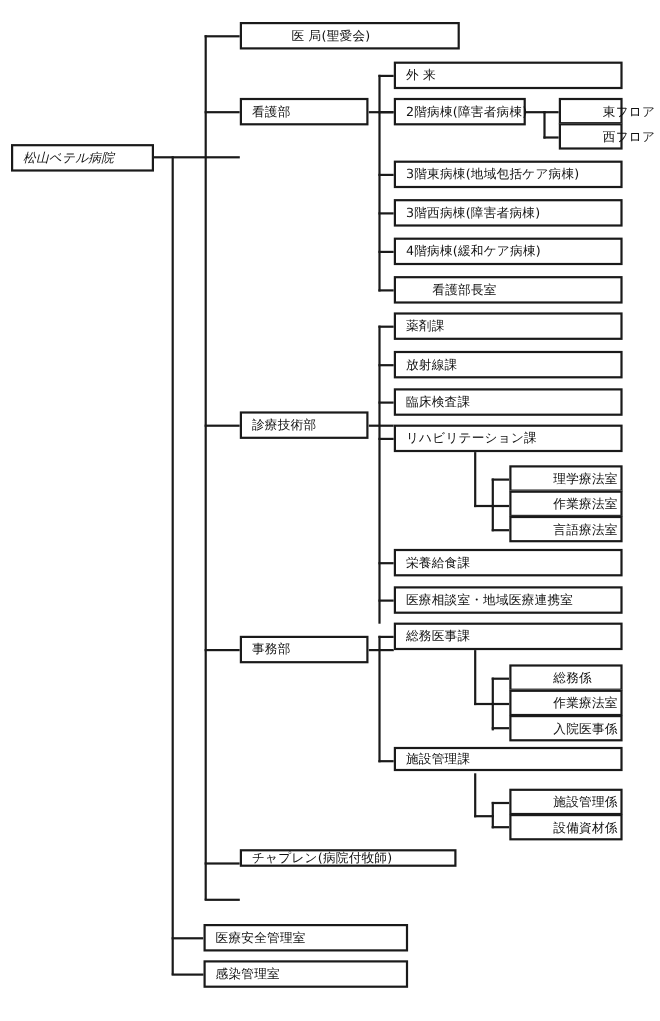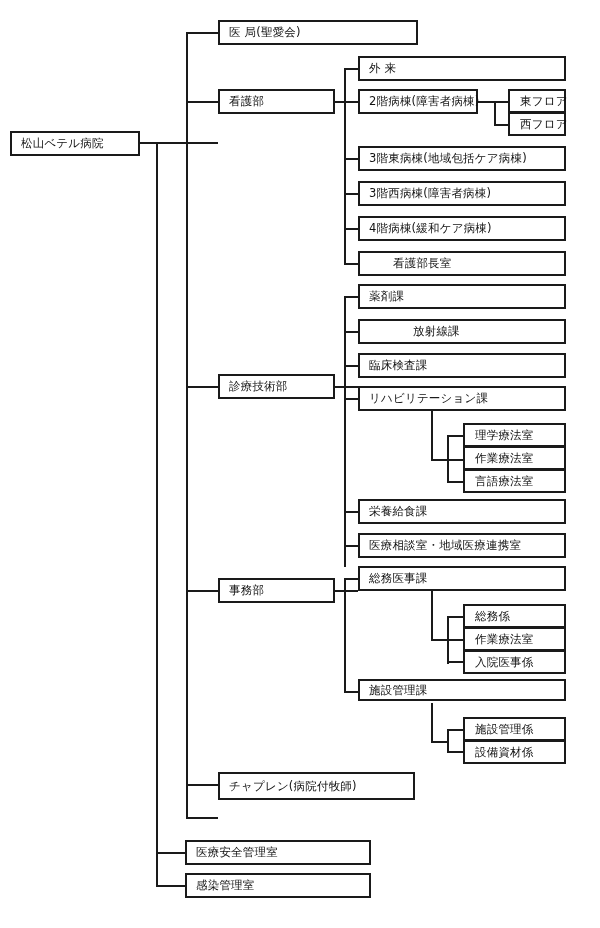--- a/index.html
+++ b/index.html
@@ -33,20 +33,21 @@
     padding-right: 6px;
     font-size: 11.5px;
     line-height: 1.1;
     color: #111111;
     letter-spacing: 0.2px;
     white-space: nowrap;
   }
   
   .node.stack {
     border-width: 2px;
+    padding-left: 28px;
   }
   .node.stack .label {
     padding-left: 10px;
   }
   .conn {
     position: absolute;
     background: #1a1a1a;
     z-index: 1;
   }
   .conn.h { height: 2px; }
@@ -112,37 +113,37 @@
   <div class="conn h" style="left:447px; top:616px; width:16px;"></div>
   <div class="conn h" style="left:447px; top:639px; width:16px;"></div>
   <div class="conn h" style="left:447px; top:661px; width:16px;"></div>
 
   <div class="conn v" style="left:431px; top:703px; height:40px;"></div>
   <div class="conn h" style="left:431px; top:741px; width:18px;"></div>
   <div class="conn v" style="left:447px; top:729px; height:24px;"></div>
   <div class="conn h" style="left:447px; top:729px; width:16px;"></div>
   <div class="conn h" style="left:447px; top:751px; width:16px;"></div>
 
-  <div class="node" style="left:10px; top:131px; width:130px; height:25px;">
+  <div class="node" style="left:10px; top:131px; width:130px; height:25px;font-style:italic;">
     <span class="label">松山ベテル病院</span>
   </div>
 
-  <div class="node" style="left:218px; top:20px; width:200px; height:25px;">
+  <div class="node" style="left:218px; top:20px; width:200px; height:25px;padding-left:36px;">
     <span class="label">医 局(聖愛会)</span>
   </div>
   <div class="node" style="left:218px; top:89px; width:117px; height:25px;">
     <span class="label">看護部</span>
   </div>
   <div class="node" style="left:218px; top:374px; width:117px; height:25px;">
     <span class="label">診療技術部</span>
   </div>
   <div class="node" style="left:218px; top:578px; width:117px; height:25px;">
     <span class="label">事務部</span>
   </div>
-  <div class="node" style="left:218px; top:772px; width:197px; height:28px;">
+  <div class="node" style="left:218px; top:772px; width:197px; height:16px;">
     <span class="label">チャプレン(病院付牧師)</span>
   </div>
   <div class="node" style="left:185px; top:840px; width:186px; height:25px;">
     <span class="label">医療安全管理室</span>
   </div>
   <div class="node" style="left:185px; top:873px; width:186px; height:25px;">
     <span class="label">感染管理室</span>
   </div>
 
   <div class="node" style="left:358px; top:56px; width:208px; height:25px;">
@@ -167,21 +168,21 @@
   <div class="node stack" style="left:508px; top:89px; width:58px; height:24px;">
     <span class="label">東フロア</span>
   </div>
   <div class="node stack" style="left:508px; top:112px; width:58px; height:24px;">
     <span class="label">西フロア</span>
   </div>
 
   <div class="node" style="left:358px; top:284px; width:208px; height:25px;">
     <span class="label">薬剤課</span>
   </div>
-  <div class="node" style="left:358px; top:319px; width:208px; height:25px;padding-left:44px;">
+  <div class="node" style="left:358px; top:319px; width:208px; height:25px;">
     <span class="label">放射線課</span>
   </div>
   <div class="node" style="left:358px; top:353px; width:208px; height:25px;">
     <span class="label">臨床検査課</span>
   </div>
   <div class="node" style="left:358px; top:386px; width:208px; height:25px;">
     <span class="label">リハビリテーション課</span>
   </div>
   <div class="node" style="left:358px; top:499px; width:208px; height:25px;">
     <span class="label">栄養給食課</span>

